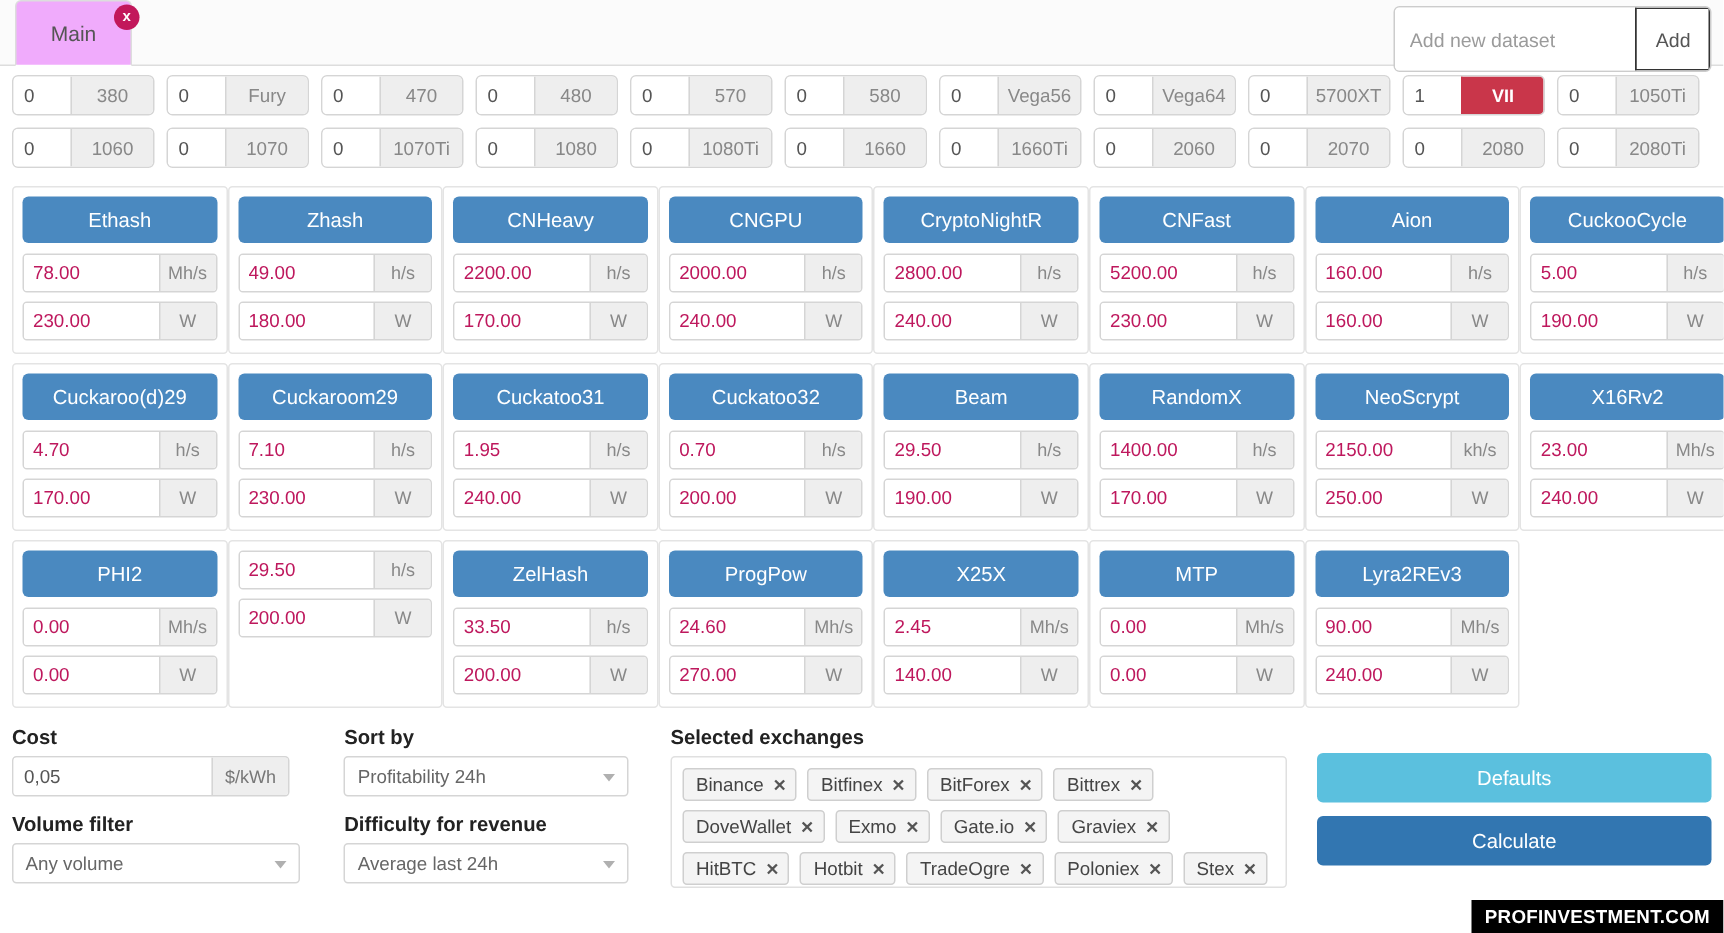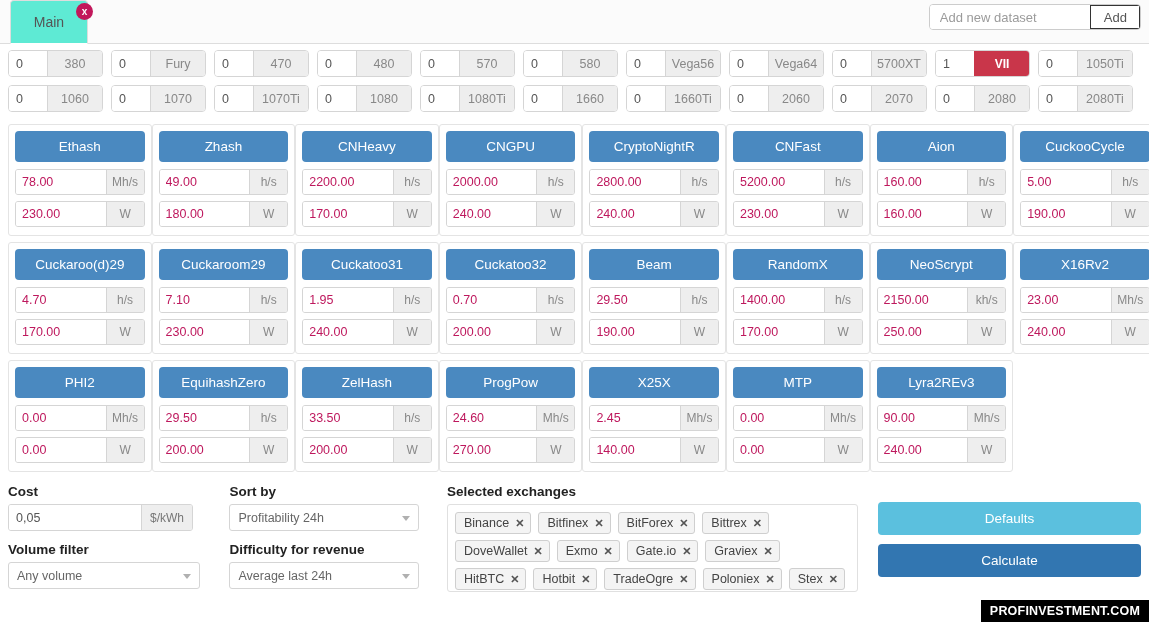--- a/index.html
+++ b/index.html
@@ -20,21 +20,21 @@
     position: relative;
     height: 44px;
     border-bottom: 1px solid #dddddd;
     background: #fbfbfb;
   }
   .tabstrip { position: absolute; left: 10px; top: 0; display: flex; }
   .tab {
     position: relative;
     min-width: 78px;
     height: 44px;
-    background: #5eead4;
+    background: #f0abfc;
     border: 1px solid #dddddd;
     border-bottom: 1px solid #ffffff;
     border-radius: 4px 4px 0 0;
     display: flex; align-items: center; justify-content: center;
     padding: 0 16px;
     font-size: 14px;
     color: #555555;
     cursor: pointer;
   }
   .tab-close {
@@ -45,21 +45,21 @@
     background: #c2185b;
     color: #ffffff;
     font-size: 10px; font-weight: bold;
     line-height: 17px; text-align: center;
     cursor: pointer;
   }
   .add-dataset {
     position: absolute;
     right: 8px; top: 4px;
     display: flex;
-    height: 26px;
+    height: 44px;
     border: 1px solid #cccccc;
     border-radius: 4px;
     overflow: hidden;
     background: #ffffff;
   }
   .add-dataset input {
     border: none; outline: none;
     width: 160px;
     padding: 0 10px;
     font-size: 13px;
@@ -636,21 +636,20 @@
           <div class="algo-field">
             <input type="text" class="algo-val" value="0.00" style="">
             <span class="algo-unit">Mh/s</span>
           </div>
           <div class="algo-field">
             <input type="text" class="algo-val" value="0.00" style="">
             <span class="algo-unit">W</span>
           </div>
         </div>
         <div class="algo-card">
-          <div class="algo-head">EquihashZero</div>
           <div class="algo-field">
             <input type="text" class="algo-val" value="29.50" style="">
             <span class="algo-unit">h/s</span>
           </div>
           <div class="algo-field">
             <input type="text" class="algo-val" value="200.00" style="">
             <span class="algo-unit">W</span>
           </div>
         </div>
         <div class="algo-card">

